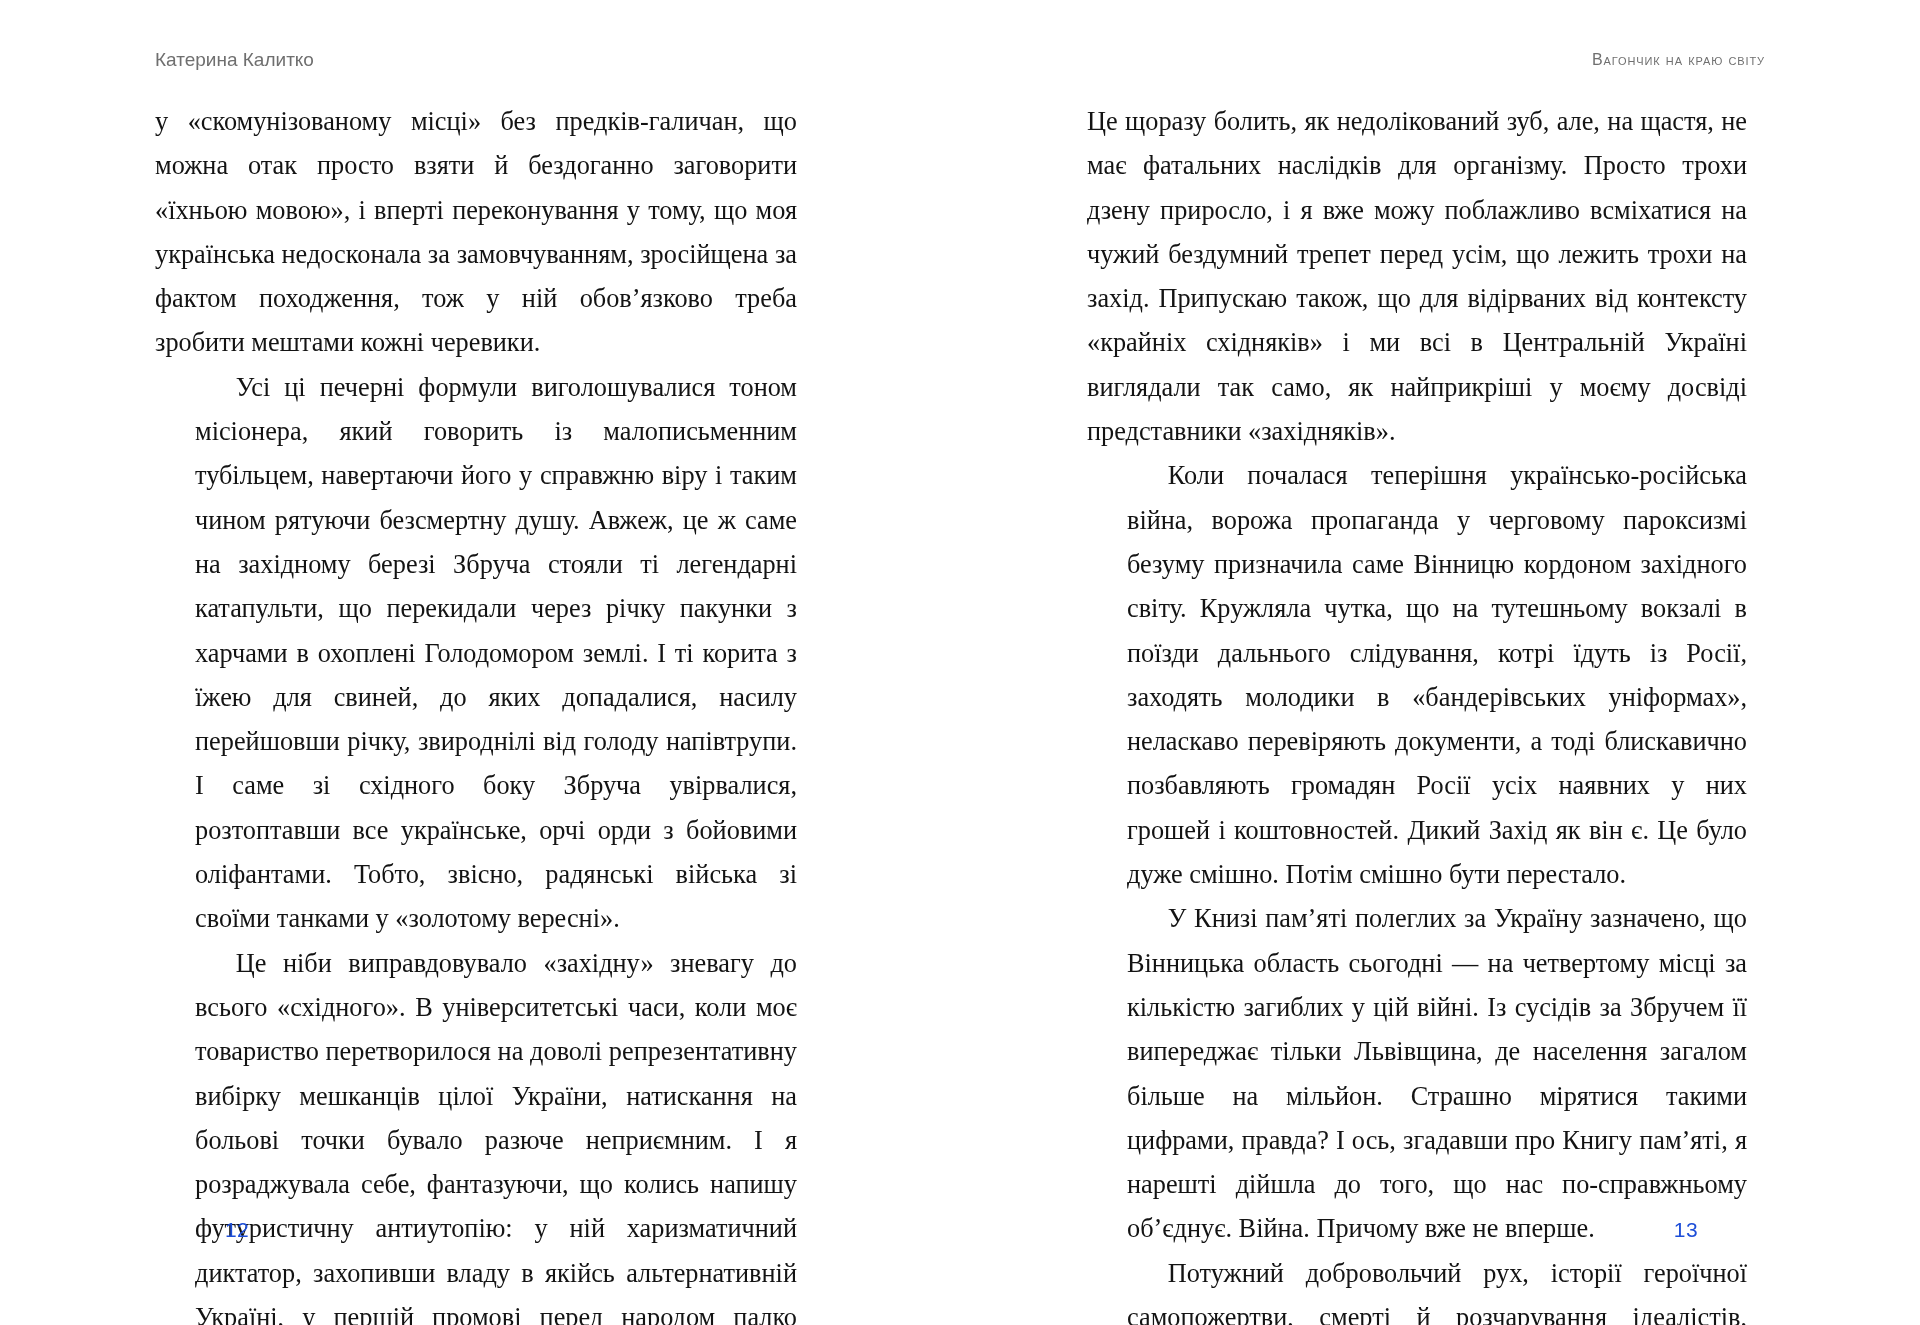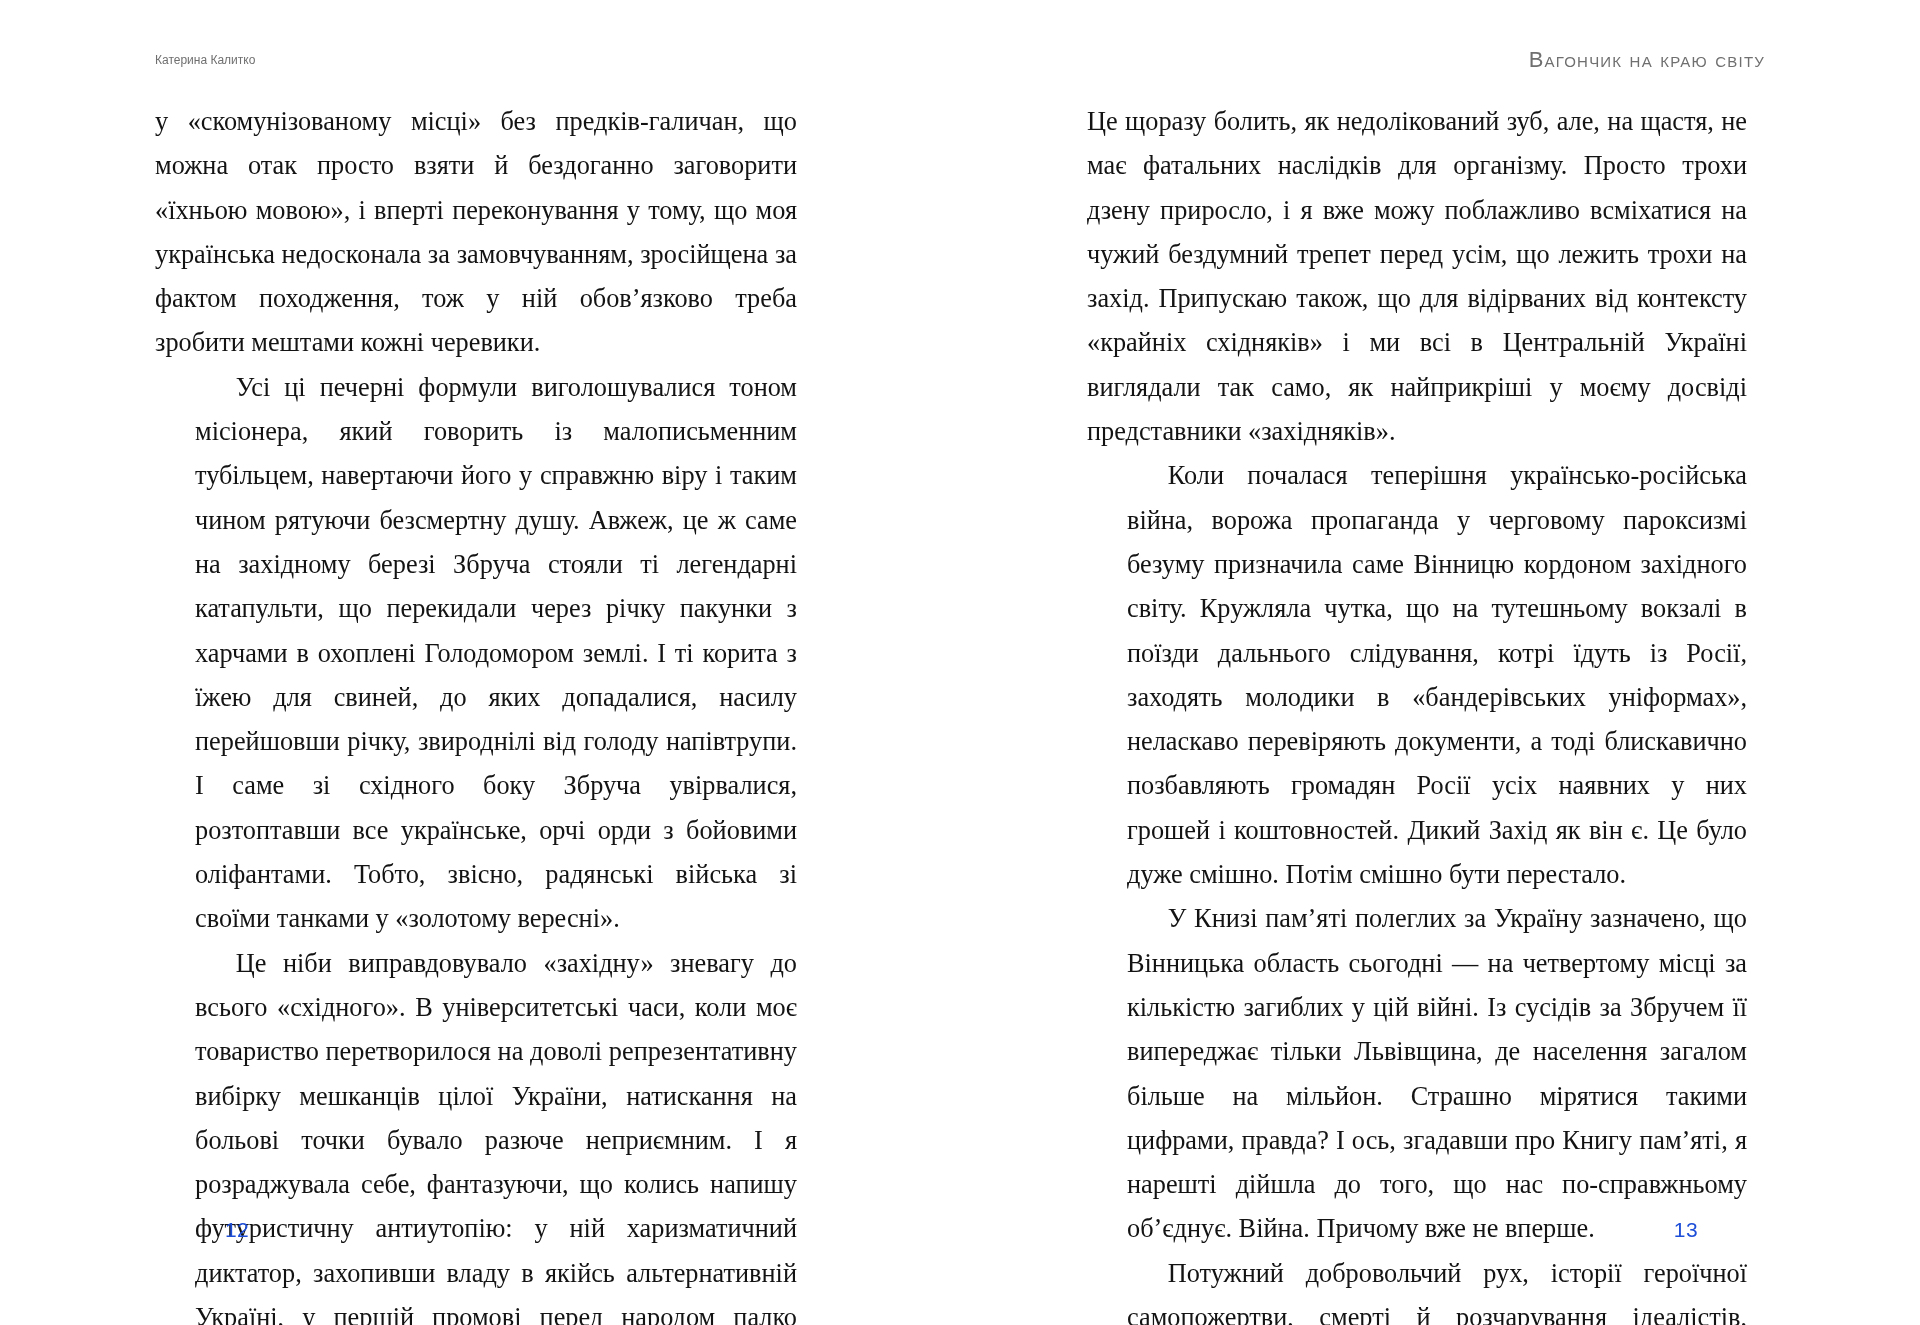--- a/index.html
+++ b/index.html
@@ -33,34 +33,34 @@
     background: #ffffff;
   }
 
   
   .running-head {
     position: absolute;
     top: 48px;
     height: 24px;
     line-height: 24px;
     font-family: "Liberation Sans", "DejaVu Sans", sans-serif;
-    font-size: 12px;
+    font-size: 19px;
     color: #6f6f6f;
     white-space: nowrap;
   }
   .page-left .running-head {
     left: 155px;
     text-align: left;
   }
   .page-right .running-head {
     right: 155px;
     text-align: right;
     font-variant: small-caps;
     letter-spacing: 0.055em;
-    font-size: 22px;
+    font-size: 16px;
   }
 
   
   .textblock {
     position: absolute;
     top: 100px;
     width: 642px;
     font-size: 26.3px;
     line-height: 44.3px;
     text-align: justify;

